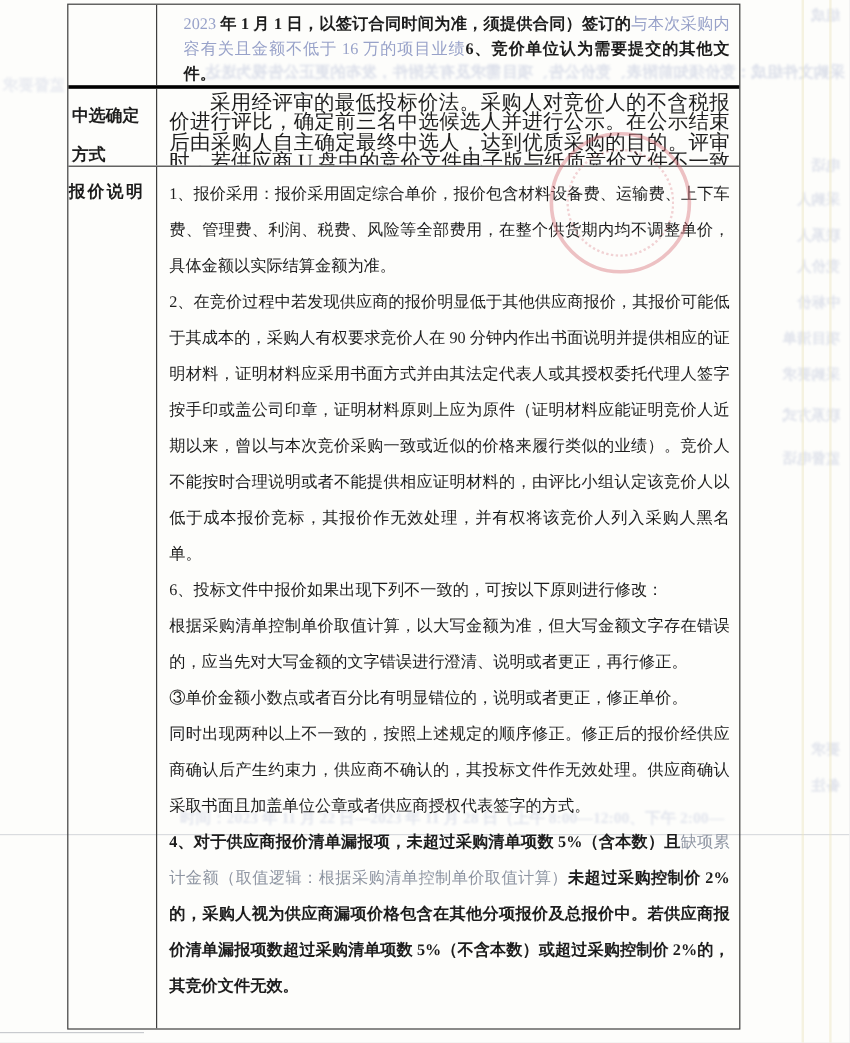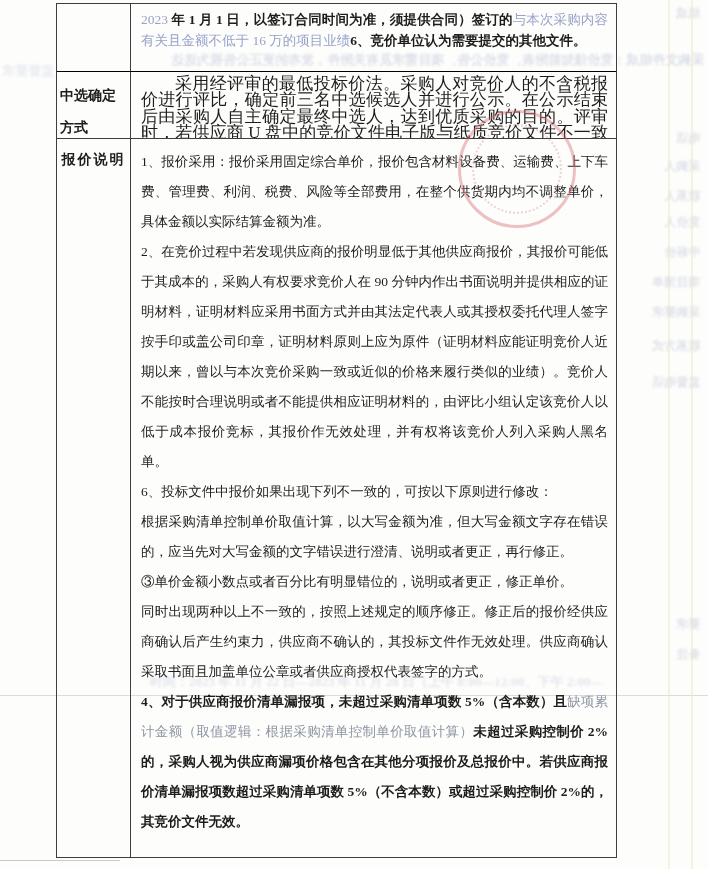--- a/index.html
+++ b/index.html
@@ -8,29 +8,29 @@
     font-family:"Liberation Serif","DejaVu Serif",serif;overflow:hidden;
     margin:0 auto;
   }
   
   .doc-table{
     position:absolute;left:56px;top:3px;width:561px;height:855px;
     border:1px solid #3e3e3e;box-sizing:border-box;
     display:flex;flex-direction:column;z-index:2;
   }
   .t-row{display:flex;box-sizing:border-box;overflow:hidden;}
-  .row-attachments{height:67px;}
-  .row-method{height:67px;border-top:1px solid #000000;}
+  .row-attachments{height:67px;gap:12px;}
+  .row-method{height:67px;border-top:3px solid #000000;}
   .row-quote{flex:1;border-top:1px solid #3e3e3e;}
   .t-label{
     width:74px;flex:none;box-sizing:border-box;border-right:1px solid #3e3e3e;
     font-size:14px;color:#1c1c1c;font-weight:600;overflow:hidden;
   }
   .row-method .t-label{padding:8px 1px 0 3px;line-height:32px;}
-  .row-quote  .t-label{padding:12px 0 0 0;text-align:center;letter-spacing:2px;}
+  .row-quote  .t-label{padding:12px 0 0 0;letter-spacing:2px;}
   .t-content{flex:1;box-sizing:border-box;color:#1d1d1d;overflow:hidden;}
   .row-attachments .t-content{padding:5px 8px 0 10px;font-size:13.5px;line-height:21px;font-weight:700;}
   .row-method      .t-content{padding:4px 8px 0 10px;font-size:17px;line-height:16.4px;}
   .row-quote       .t-content{padding:8px 8px 0 10px;font-size:13.5px;line-height:30px;}
   .para{text-align:justify;margin:0;}
   .para.indent1{text-indent:1em;}
   .para.indent2{text-indent:2em;}
   .seg-bold{font-weight:700;}
   .seg-blue{color:var(--rev-blue,#98a2c9);font-weight:400;}
   .seg-gray{color:var(--rev-gray,#8e95a2);font-weight:400;}

